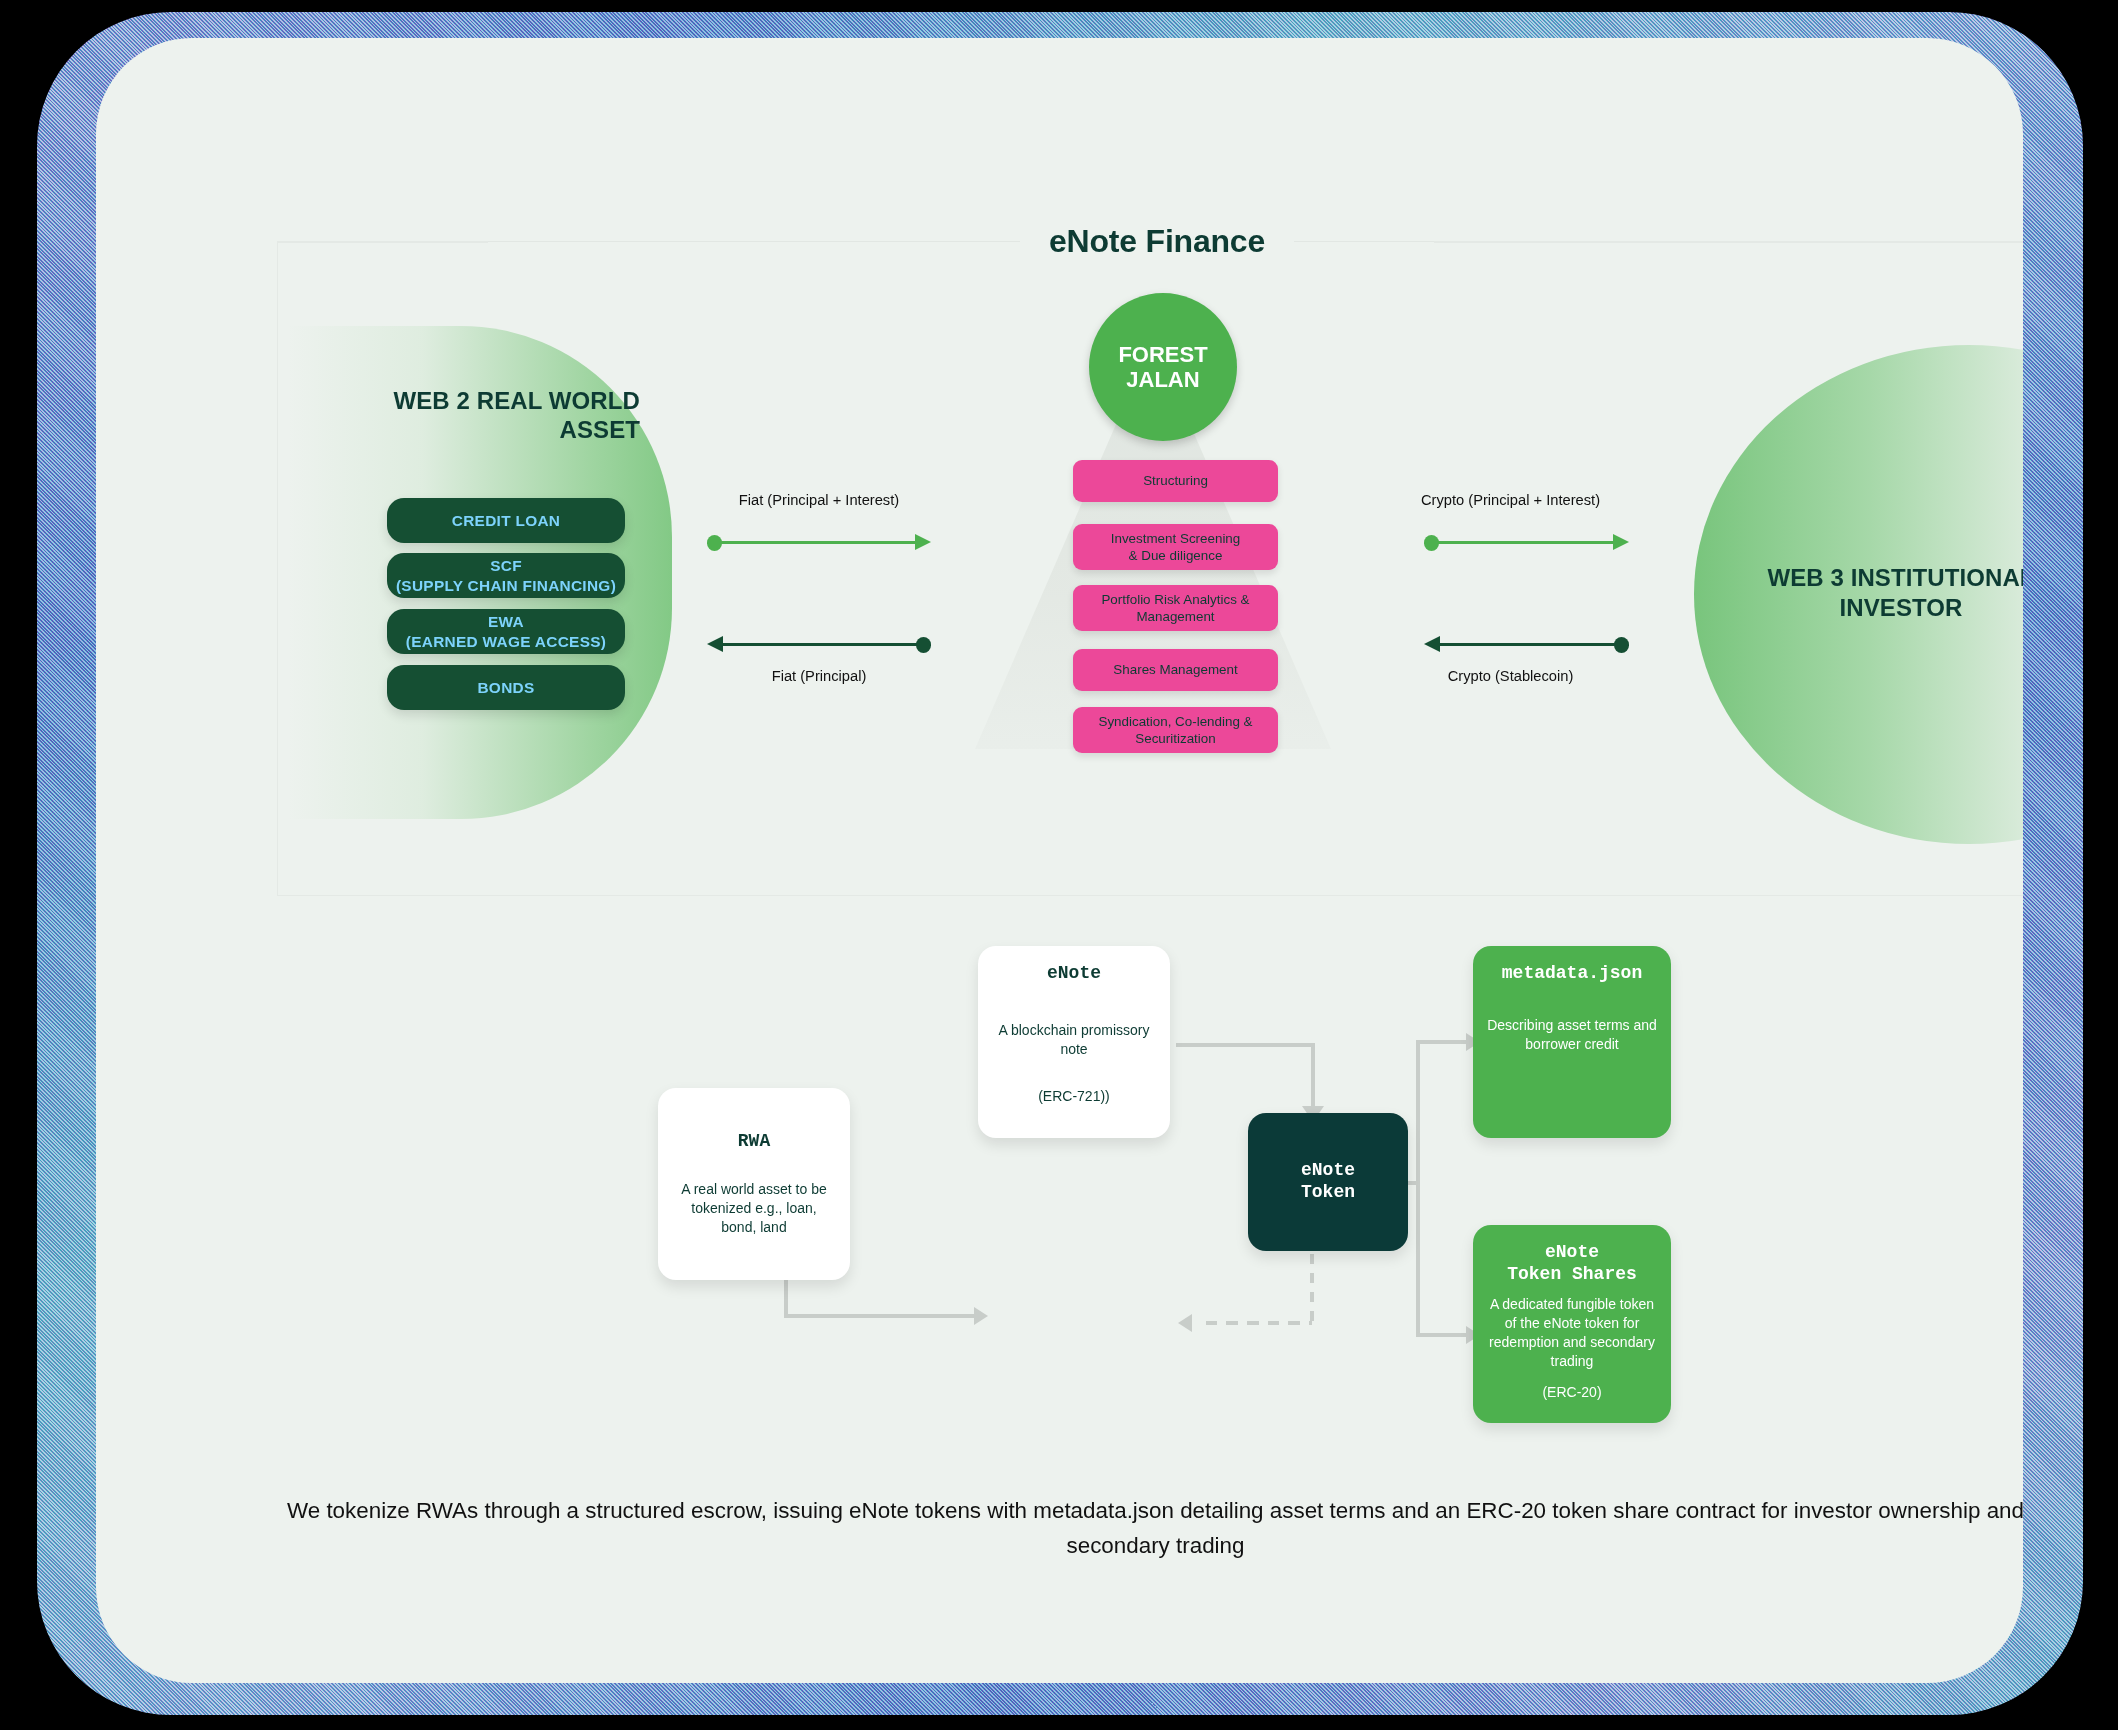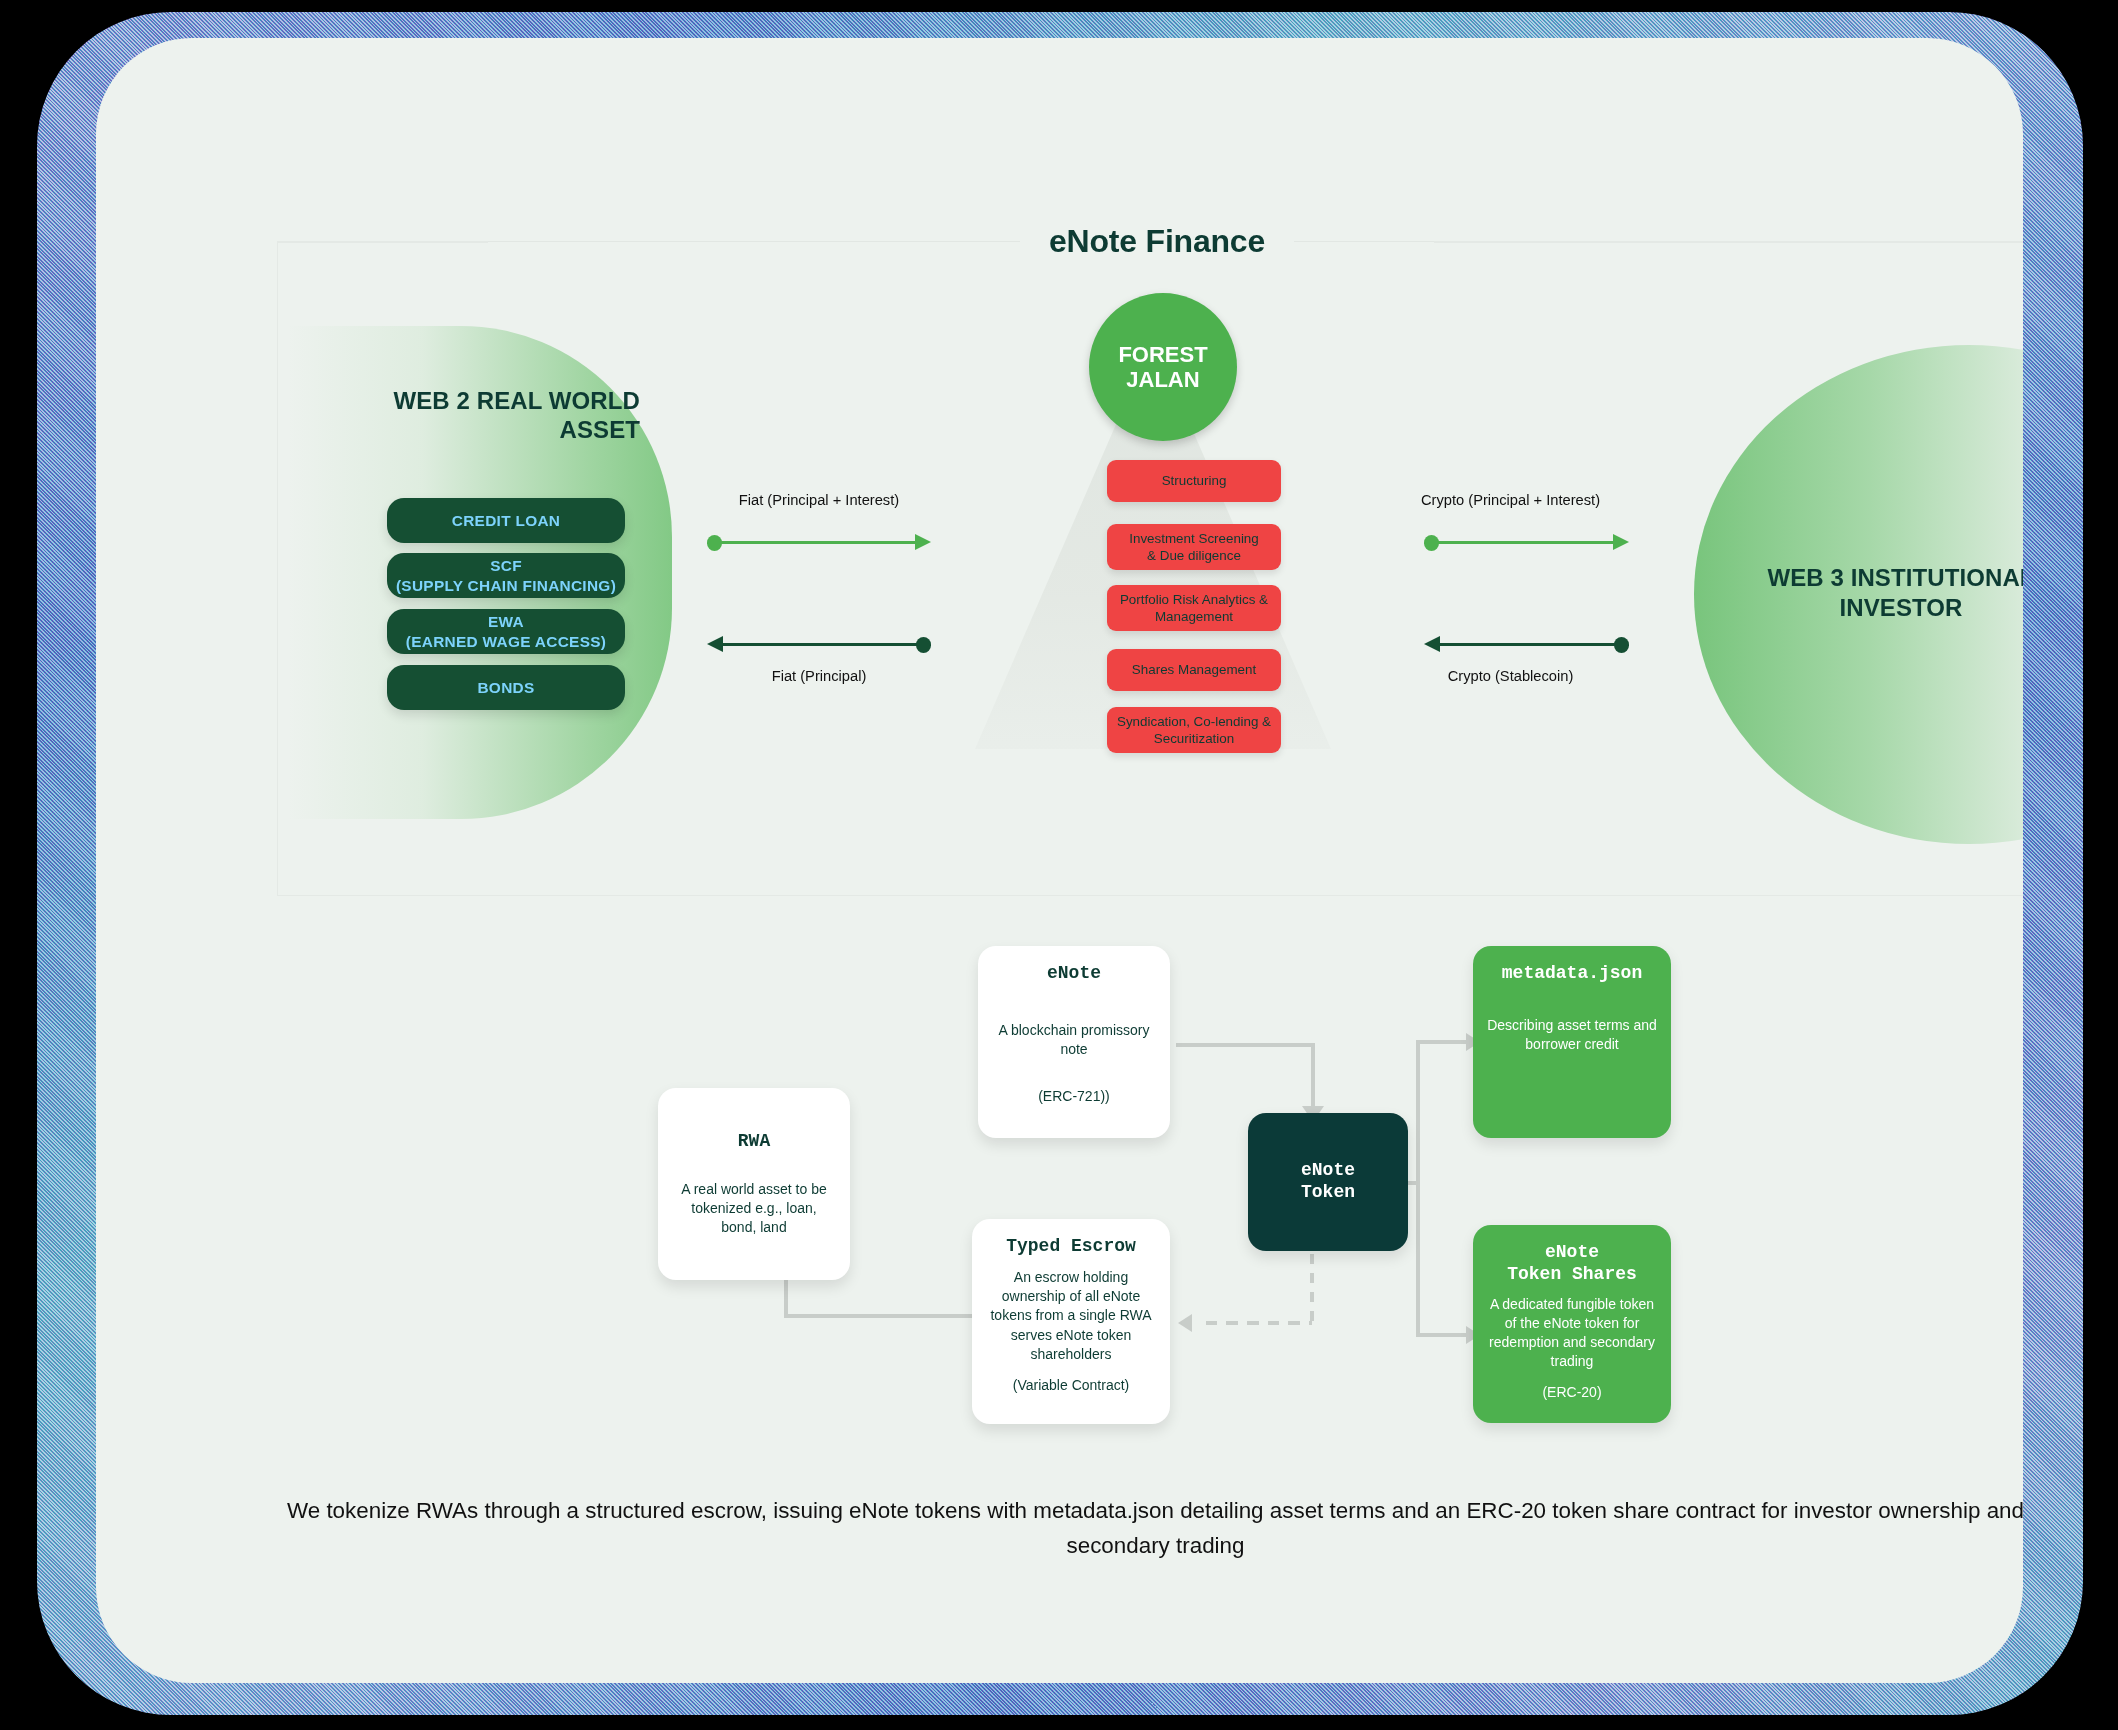--- a/index.html
+++ b/index.html
@@ -34,22 +34,22 @@
   .pill{position:absolute;left:291px;width:238px;background:#154f33;border-radius:17px;box-shadow:0 5.1px 10.2px rgba(0,0,0,.12);
         display:flex;align-items:center;justify-content:center;text-align:center;color:#7dd3fc;font-weight:800;font-size:15.4px;line-height:1.25;letter-spacing:0.3px;}
 
   
   #pyramid{position:absolute;left:879px;top:301px;width:356px;height:410px;
     background:linear-gradient(180deg,#dfe5e0 0%,#e3e8e3 60%,#e9eeea 100%);
     clip-path:polygon(50% 0%,100% 100%,0% 100%);opacity:.95;}
   #circle{position:absolute;left:993px;top:255px;width:148px;height:148px;border-radius:50%;
     background:#4db14e;box-shadow:0 3.8px 9px rgba(0,0,0,.18);
     display:flex;align-items:center;justify-content:center;text-align:center;color:#fff;font-weight:800;font-size:22px;line-height:1.15;}
-  .pyrow{position:absolute;left:977px;width:174px;background:#ef4444;border-radius:9px;box-shadow:0 3.2px 7.7px rgba(0,0,0,.10);
-         display:flex;align-items:center;justify-content:center;text-align:center;color:#0d3b33;font-size:13.4px;line-height:1.3;padding:0 7.7px;box-sizing:border-box;margin-left:34px;}
+  .pyrow{position:absolute;left:977px;width:205px;background:#ec4899;border-radius:9px;box-shadow:0 3.2px 7.7px rgba(0,0,0,.10);
+         display:flex;align-items:center;justify-content:center;text-align:center;color:#0d3b33;font-size:13.4px;line-height:1.3;padding:0 7.7px;box-sizing:border-box;}
 
   
   #web3blob{position:absolute;left:1598px;top:307px;width:550px;height:499px;border-radius:50%;
     background:linear-gradient(90deg, rgba(118,196,122,.98) 0%, rgba(136,205,139,.70) 32%, rgba(176,220,178,.28) 62%, rgba(205,232,206,0) 92%);}
   #web3title{position:absolute;left:1613px;top:525px;width:384px;text-align:center;font-size:24px;font-weight:800;color:#0d3b33;line-height:1.25;letter-spacing:0.1px;}
 
   
   .flowlbl{position:absolute;font-size:14.7px;color:#111;white-space:nowrap;text-align:center;}
   .arrowwrap{position:absolute;height:16.6px;}
   .aline{position:absolute;top:7px;height:3.2px;}
@@ -162,25 +162,20 @@
       <div class="nt">RWA</div>
       <div class="nb" style="margin-top:27px;">A real world asset to be tokenized e.g., loan, bond, land</div>
     </div>
 
     <div class="node white" id="n-enote" style="left:882px;top:908px;width:192px;height:192px;justify-content:flex-start;">
       <div class="nt">eNote</div>
       <div class="nb" style="margin-top:36px;">A blockchain promissory note</div>
       <div class="ns" style="margin-top:28px;">(ERC-721))</div>
     </div>
 
-    <div class="node white" id="n-escrow" style="left:876px;top:1181px;width:198px;height:205px;justify-content:flex-start;">
-      <div class="nt">Typed Escrow</div>
-      <div class="nb" style="margin-top:10.2px;">An escrow holding ownership of all eNote tokens from a single RWA serves eNote token shareholders</div>
-      <div class="ns" style="margin-top:11.5px;">(Variable Contract)</div>
-    </div>
 
     <div class="node dark" id="n-token" style="left:1152px;top:1075px;width:160px;height:138px;">
       <div class="nt">eNote<br>Token</div>
     </div>
 
     <div class="node green" id="n-meta" style="left:1377px;top:908px;width:198px;height:192px;justify-content:flex-start;">
       <div class="nt">metadata.json</div>
       <div class="nb" style="margin-top:31px;">Describing asset terms and borrower credit</div>
     </div>
 

